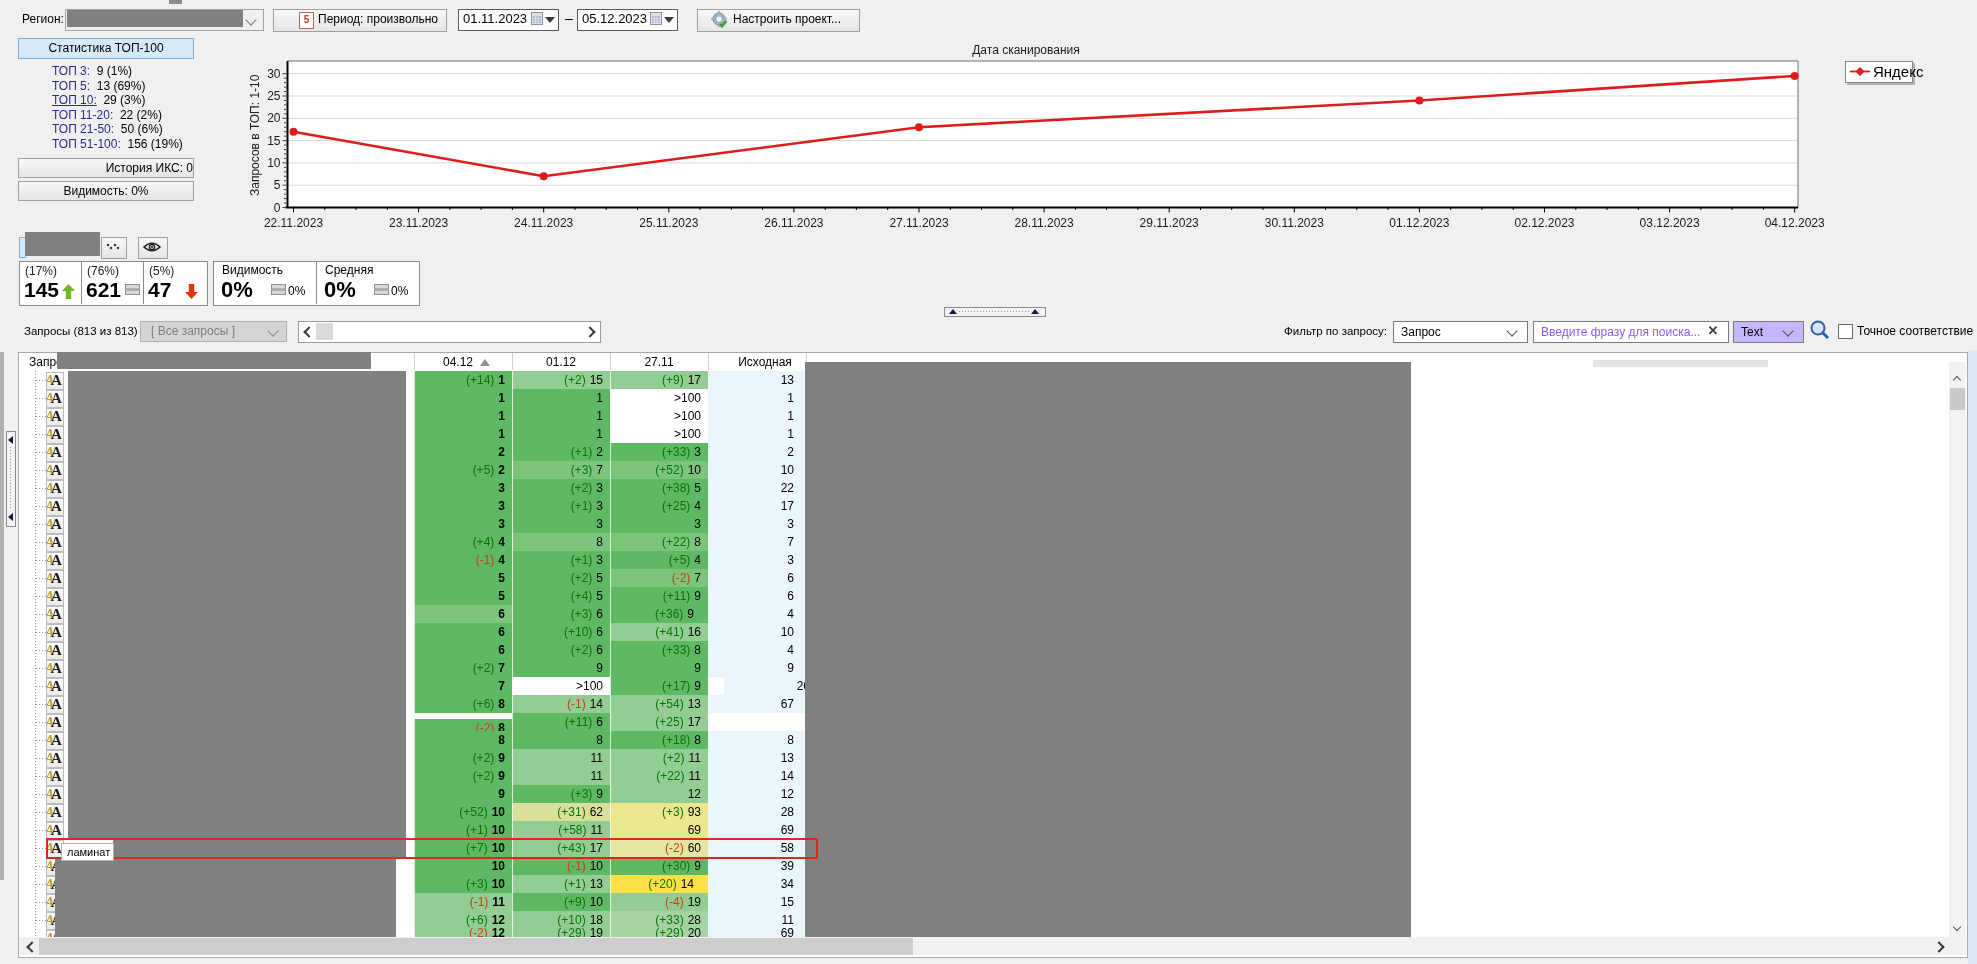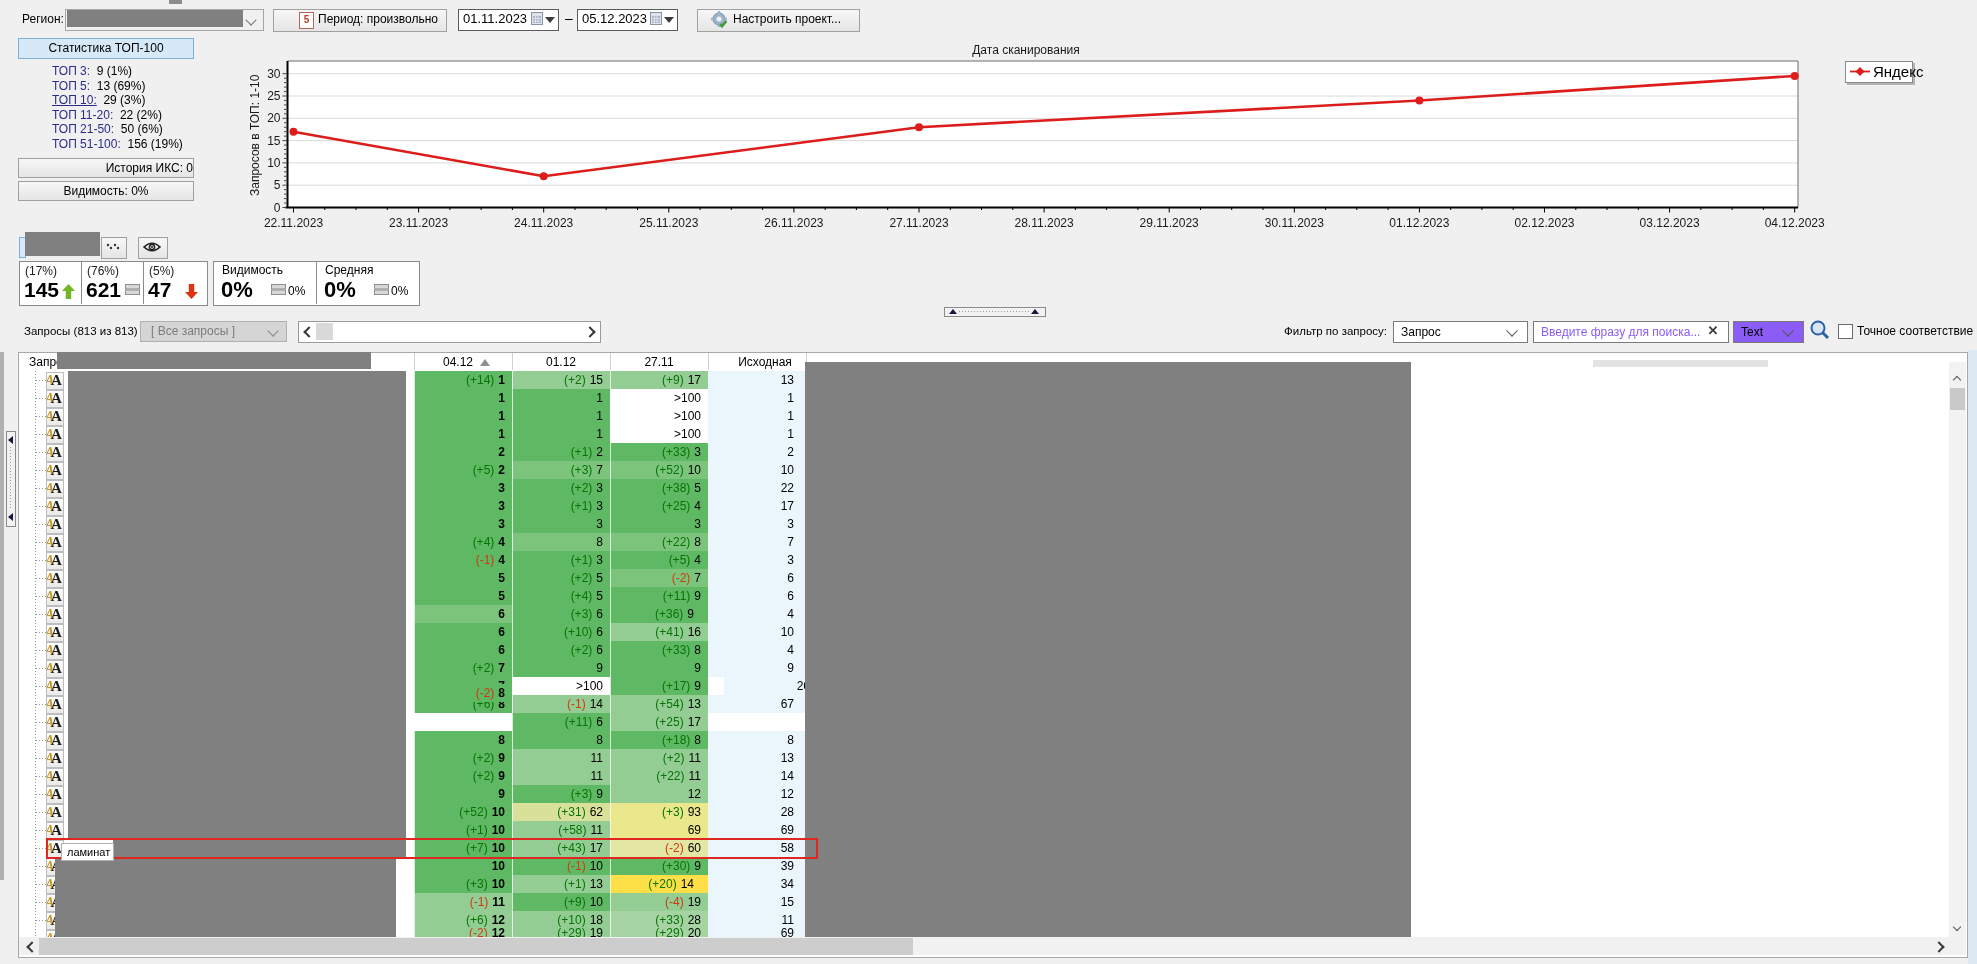--- a/index.html
+++ b/index.html
@@ -259,21 +259,21 @@
 <div class="ab" style="left:269px;top:327px;width:7px;height:7px;border-right:1.5px solid #8a8a8a;border-bottom:1.5px solid #8a8a8a;transform:rotate(45deg);"></div>
 <div class="ab" style="left:298px;top:321px;width:301px;height:20px;border:1px solid #9a9a9a;background:#fff;"></div>
 <div class="ab" style="left:305px;top:327.5px;width:6px;height:6px;border-right:2px solid #3a3a3a;border-bottom:2px solid #3a3a3a;transform:rotate(135deg);"></div>
 <div class="ab" style="left:316px;top:322.5px;width:17px;height:17px;background:#d9d9d9;"></div>
 <div class="ab" style="left:586px;top:327.5px;width:6px;height:6px;border-right:2px solid #3a3a3a;border-bottom:2px solid #3a3a3a;transform:rotate(-45deg);"></div>
 <div class="ab" style="left:1284px;top:324px;height:14px;line-height:14px;font-size:11.5px;">Фильтр по запросу:</div>
 <div class="ab" style="left:1393px;top:321px;width:133px;height:20px;border:1px solid #7a7a7a;background:#fff;line-height:20px;text-indent:7px;">Запрос</div>
 <div class="ab" style="left:1508px;top:327px;width:7px;height:7px;border-right:1.5px solid #555;border-bottom:1.5px solid #555;transform:rotate(45deg);"></div>
 <div class="ab" style="left:1533px;top:321px;width:194px;height:20px;border:1px solid #7a7a7a;background:#fff;color:#8b5cf6;line-height:20px;text-indent:7px;">Введите фразу для поиска...</div>
 <div class="ab" style="left:1705px;top:323px;width:16px;height:16px;line-height:16px;text-align:center;color:#3c3c3c;font-size:13px;font-weight:bold;">✕</div>
-<div class="ab" style="left:1733px;top:321px;width:69px;height:20px;border:1px solid #7a7a7a;background:#8b5cf6;line-height:20px;text-indent:7px;">Text</div>
+<div class="ab" style="left:1733px;top:321px;width:69px;height:20px;border:1px solid #7a7a7a;background:#c4b5fd;line-height:20px;text-indent:7px;">Text</div>
 <div class="ab" style="left:1784px;top:327px;width:7px;height:7px;border-right:1.5px solid #555;border-bottom:1.5px solid #555;transform:rotate(45deg);"></div>
 <svg class="ab" style="left:1809px;top:319px" width="22" height="22">
       <circle cx="9" cy="9" r="6.5" fill="#d6e6fa" stroke="#2f5fa8" stroke-width="2"></circle>
       <line x1="13.5" y1="13.5" x2="19" y2="19" stroke="#2f5fa8" stroke-width="3"></line>
     </svg>
 <div class="ab" style="left:1838px;top:324px;width:13px;height:13px;border:1px solid #6a6a6a;background:#fff;"></div>
 <div class="ab" style="left:1857px;top:324px;height:14px;line-height:14px;">Точное соответствие</div>
 <div class="ab" style="left:18px;top:352px;width:1948px;height:604px;background:#fff;border:1px solid #a8a8a8;"></div>
 <div class="ab" style="left:29px;top:355px;height:14px;line-height:14px;">Запрос</div>
 <div class="ab" style="left:414px;top:355px;width:88px;height:14px;line-height:14px;text-align:center;">04.12</div>
@@ -356,21 +356,21 @@
     <div class="cell" style="left:610px;top:659.00px;width:98px;height:18.00px;line-height:18.00px;background:#5fb863;border-left:1px solid rgba(255,255,255,0.75);padding-right:7px;box-sizing:border-box;"><span>9</span></div>
     <div class="cell" style="left:708px;top:659.00px;width:98px;height:18.00px;line-height:18.00px;background:#eaf5fc;padding-right:12px;box-sizing:border-box;">9</div>
     <div class="cell" style="left:414px;top:677.00px;width:98px;height:18.00px;line-height:18.00px;background:#5fb863;border-left:1px solid rgba(255,255,255,0.75);padding-right:7px;box-sizing:border-box;"><span class="rank">7</span></div>
     <div class="cell" style="left:512px;top:677.00px;width:98px;height:18.00px;line-height:18.00px;background:#ffffff;padding-right:7px;box-sizing:border-box;"><span>&gt;100</span></div>
     <div class="cell" style="left:610px;top:677.00px;width:98px;height:18.00px;line-height:18.00px;background:#5fb863;border-left:1px solid rgba(255,255,255,0.75);padding-right:7px;box-sizing:border-box;"><span class="d-up">(+17)</span><span style="display:inline-block;width:4px;"></span><span>9</span></div>
     <div class="cell" style="left:724px;top:677.00px;width:98px;height:18.00px;line-height:18.00px;background:#eaf5fc;padding-right:12px;box-sizing:border-box;">26</div>
     <div class="cell" style="left:414px;top:695.00px;width:98px;height:18.00px;line-height:18.00px;background:#5fb863;border-left:1px solid rgba(255,255,255,0.75);padding-right:7px;box-sizing:border-box;"><span class="d-up">(+6)</span><span style="display:inline-block;width:4px;"></span><span class="rank">8</span></div>
     <div class="cell" style="left:512px;top:695.00px;width:98px;height:18.00px;line-height:18.00px;background:#93cd93;border-left:1px solid rgba(255,255,255,0.75);padding-right:7px;box-sizing:border-box;"><span class="d-dn">(-1)</span><span style="display:inline-block;width:4px;"></span><span>14</span></div>
     <div class="cell" style="left:610px;top:695.00px;width:98px;height:18.00px;line-height:18.00px;background:#93cd93;border-left:1px solid rgba(255,255,255,0.75);padding-right:7px;box-sizing:border-box;"><span class="d-up">(+54)</span><span style="display:inline-block;width:4px;"></span><span>13</span></div>
     <div class="cell" style="left:708px;top:695.00px;width:98px;height:18.00px;line-height:18.00px;background:#eaf5fc;padding-right:12px;box-sizing:border-box;">67</div>
-    <div class="cell" style="left:414px;top:684px;width:98px;height:18.00px;line-height:18.00px;background:#5fb863;border-left:1px solid rgba(255,255,255,0.75);padding-right:7px;box-sizing:border-box;"><span class="d-dn">(-2)</span><span style="display:inline-block;width:4px;"></span><span class="rank">8</span></div>
+    <div class="cell" style="left:414px;top:719px;width:98px;height:18.00px;line-height:18.00px;background:#5fb863;border-left:1px solid rgba(255,255,255,0.75);padding-right:7px;box-sizing:border-box;"><span class="d-dn">(-2)</span><span style="display:inline-block;width:4px;"></span><span class="rank">8</span></div>
     <div class="cell" style="left:512px;top:713.00px;width:98px;height:18.00px;line-height:18.00px;background:#5fb863;border-left:1px solid rgba(255,255,255,0.75);padding-right:7px;box-sizing:border-box;"><span class="d-up">(+11)</span><span style="display:inline-block;width:4px;"></span><span>6</span></div>
     <div class="cell" style="left:610px;top:713.00px;width:98px;height:18.00px;line-height:18.00px;background:#93cd93;border-left:1px solid rgba(255,255,255,0.75);padding-right:7px;box-sizing:border-box;"><span class="d-up">(+25)</span><span style="display:inline-block;width:4px;"></span><span>17</span></div>
     <div class="cell" style="left:708px;top:713.00px;width:98px;height:18.00px;line-height:18.00px;background:#eaf5fc;padding-right:12px;box-sizing:border-box;margin-top:36px;">42</div>
     <div class="cell" style="left:414px;top:731.00px;width:98px;height:18.00px;line-height:18.00px;background:#5fb863;border-left:1px solid rgba(255,255,255,0.75);padding-right:7px;box-sizing:border-box;"><span class="rank">8</span></div>
     <div class="cell" style="left:512px;top:731.00px;width:98px;height:18.00px;line-height:18.00px;background:#5fb863;border-left:1px solid rgba(255,255,255,0.75);padding-right:7px;box-sizing:border-box;"><span>8</span></div>
     <div class="cell" style="left:610px;top:731.00px;width:98px;height:18.00px;line-height:18.00px;background:#5fb863;border-left:1px solid rgba(255,255,255,0.75);padding-right:7px;box-sizing:border-box;"><span class="d-up">(+18)</span><span style="display:inline-block;width:4px;"></span><span>8</span></div>
     <div class="cell" style="left:708px;top:731.00px;width:98px;height:18.00px;line-height:18.00px;background:#eaf5fc;padding-right:12px;box-sizing:border-box;">8</div>
     <div class="cell" style="left:414px;top:749.00px;width:98px;height:18.00px;line-height:18.00px;background:#5fb863;border-left:1px solid rgba(255,255,255,0.75);padding-right:7px;box-sizing:border-box;"><span class="d-up">(+2)</span><span style="display:inline-block;width:4px;"></span><span class="rank">9</span></div>
     <div class="cell" style="left:512px;top:749.00px;width:98px;height:18.00px;line-height:18.00px;background:#93cd93;border-left:1px solid rgba(255,255,255,0.75);padding-right:7px;box-sizing:border-box;"><span>11</span></div>
     <div class="cell" style="left:610px;top:749.00px;width:98px;height:18.00px;line-height:18.00px;background:#93cd93;border-left:1px solid rgba(255,255,255,0.75);padding-right:7px;box-sizing:border-box;"><span class="d-up">(+2)</span><span style="display:inline-block;width:4px;"></span><span>11</span></div>

